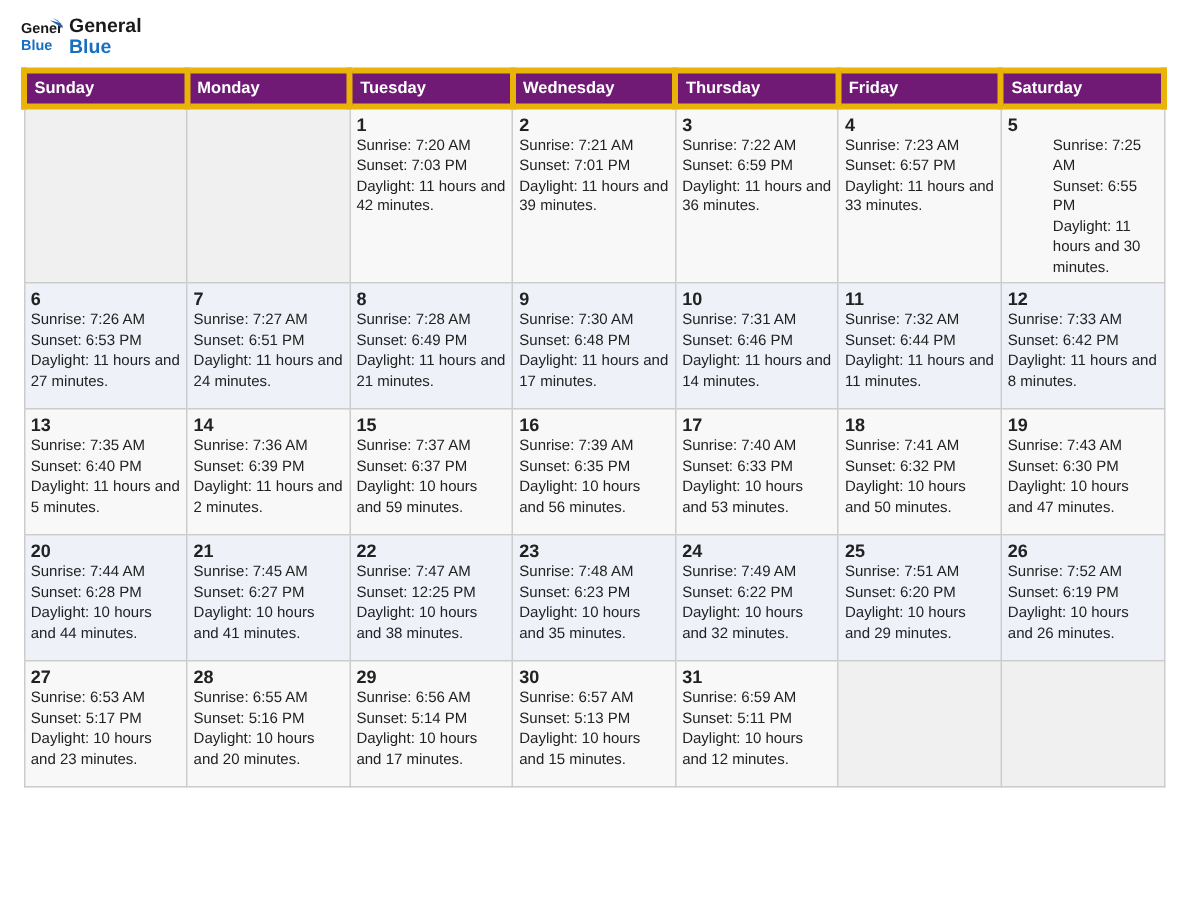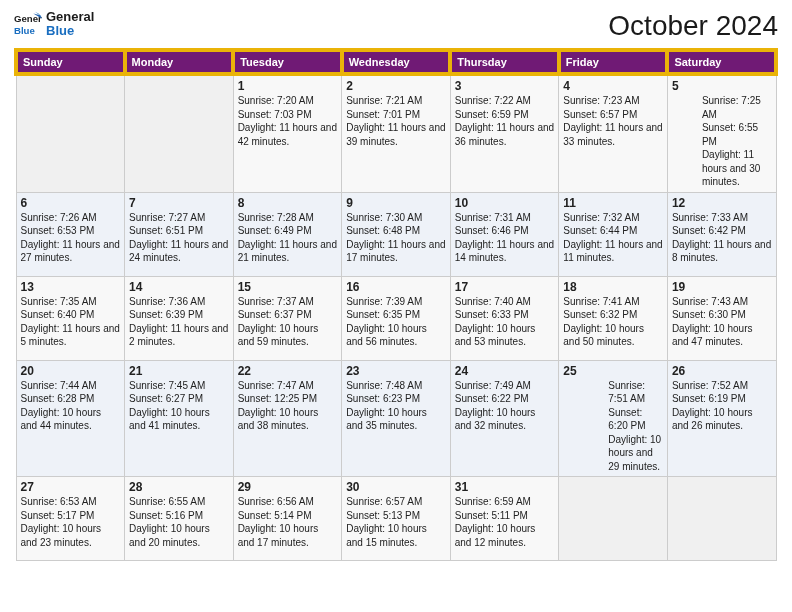--- a/index.html
+++ b/index.html
@@ -97,21 +97,20 @@
         <text x="0" y="27" font-size="11" font-weight="bold" fill="#1a6ec0" font-family="Arial">Blue</text>
         <polygon points="22,4 32,10 30,6" fill="#2060b0"></polygon>
         <polygon points="24,2 32,8 28,4" fill="#4090d0"></polygon>
       </svg>
       <div style="display:flex;flex-direction:column;line-height:1.1;">
         <span style="font-size:13px;font-weight:bold;color:#1a1a1a;">General</span>
         <span style="font-size:13px;font-weight:bold;color:#1a6ec0;">Blue</span>
       </div>
     </div>
     <div class="title-block">
-      <div class="month-title">October 2024</div>
     </div>
   </div>
 
   <table class="calendar">
     <thead>
       <tr id="header-row">
       <th>Sunday</th>
           <th>Monday</th>
           <th>Tuesday</th>
           <th>Wednesday</th>
@@ -269,21 +268,21 @@
 Daylight: 10 hours and 35 minutes.</div>
           </td>
           <td>
             <span class="day-number">24</span>
             <div class="cell-text" style="white-space: pre-line;">Sunrise: 7:49 AM
 Sunset: 6:22 PM
 Daylight: 10 hours and 32 minutes.</div>
           </td>
           <td>
             <span class="day-number">25</span>
-            <div class="cell-text" style="white-space: pre-line; margin-left: 45px;">Sunrise: 7:51 AM
+            <div class="cell-text" style="white-space: pre-line;">Sunrise: 7:51 AM
 Sunset: 6:20 PM
 Daylight: 10 hours and 29 minutes.</div>
           </td>
           <td>
             <span class="day-number">26</span>
             <div class="cell-text" style="white-space: pre-line;">Sunrise: 7:52 AM
 Sunset: 6:19 PM
 Daylight: 10 hours and 26 minutes.</div>
           </td>
         </tr>

